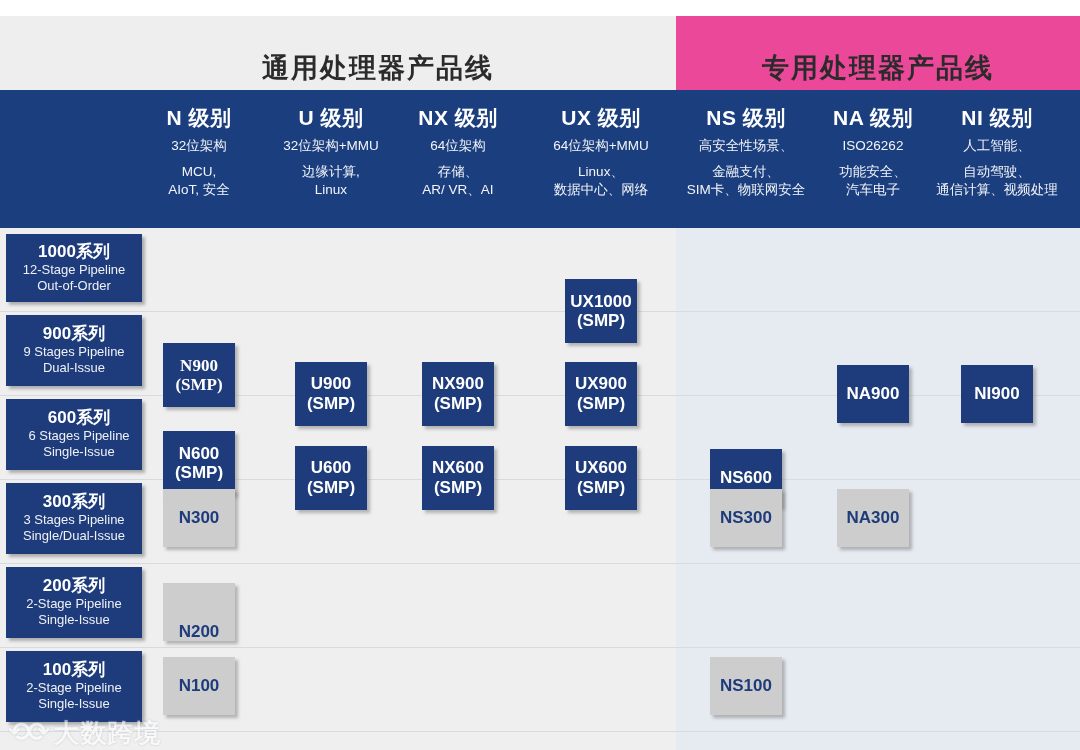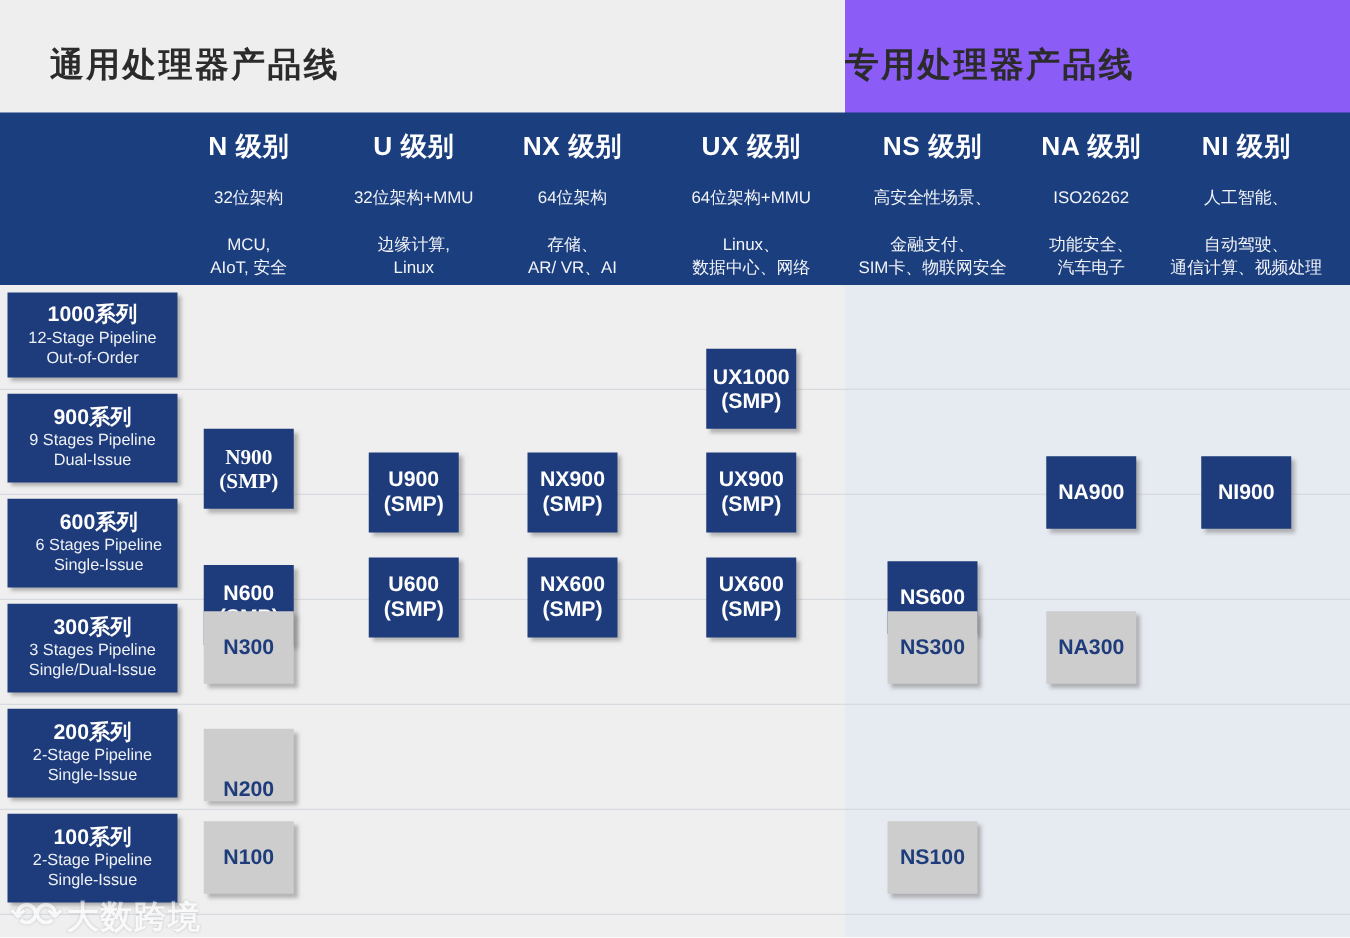--- a/index.html
+++ b/index.html
@@ -8,39 +8,39 @@
     width:1080px;height:750px;
     background:#ffffff;
     font-family:"Liberation Sans","DejaVu Sans",sans-serif;
     overflow:hidden;
     position:relative;
   }
   #board{position:relative;width:1080px;height:750px;}
 
   
   .banner{position:absolute;top:0;left:0;width:1080px;height:88px;}
-  .banner-half{position:absolute;top:0;height:104px;display:flex;align-items:center;}
+  .banner-half{position:absolute;top:16px;height:104px;display:flex;align-items:center;justify-content:center;}
   .banner-left{left:0;width:676px;background:#eeeeee;}
-  .banner-right{left:676px;width:404px;background:#8b5cf6;}
+  .banner-right{left:676px;width:404px;background:#ec4899;}
   .banner-title{
     font-size:27px;font-weight:bold;color:#2b2b2b;letter-spacing:2px;
     white-space:nowrap;
   }
   .banner-left .banner-title{transform:translateX(40px);}
   .banner-right .banner-title{transform:translateX(0px);}
 
   
   .headband{
     position:absolute;top:90px;left:0;width:1080px;height:138px;
     background:#1b3e7e;
   }
   .head-cell{
     position:absolute;top:0;height:138px;
     display:flex;flex-direction:column;align-items:center;
-    padding-top:16px;box-sizing:border-box;color:#ffffff;gap:12px;
+    padding-top:16px;box-sizing:border-box;color:#ffffff;
   }
   .head-title{font-size:21px;font-weight:bold;letter-spacing:.5px;line-height:1.1;white-space:nowrap;}
   .head-arch{font-size:13.5px;margin-top:9px;line-height:1.25;white-space:nowrap;color:#f2f4f8;}
   .head-apps{font-size:13.5px;margin-top:8px;line-height:1.35;text-align:center;color:#f2f4f8;}
   .head-apps div{white-space:nowrap;}
 
   
   .bodyzone{position:absolute;top:228px;left:0;width:1080px;height:522px;}
   .zone-left{position:absolute;top:0;left:0;width:676px;height:522px;background:#efefef;}
   .zone-right{position:absolute;top:0;left:676px;width:404px;height:522px;background:#e6eaf1;}
@@ -219,21 +219,21 @@
       <div class="chip navy" style="left: 565px; top: 317.5px; width: 72px; height: 64px;">
         <div class="l1">UX900</div>
         <div class="l2">(SMP)</div>
       </div>
       <div class="chip navy" style="left: 837px; top: 320.5px; width: 72px; height: 58px;">
         <div class="l1">NA900</div>
       </div>
       <div class="chip navy" style="left: 961px; top: 320.5px; width: 72px; height: 58px;">
         <div class="l1">NI900</div>
       </div>
-      <div class="chip navy" style="left: 163px; top: 408px; width: 72px; height: 64px;">
+      <div class="chip navy" style="left: 163px; top: 387px; width: 72px; height: 64px;">
         <div class="l1">N600</div>
         <div class="l2">(SMP)</div>
       </div>
       <div class="chip navy" style="left: 295px; top: 401.5px; width: 72px; height: 64px;">
         <div class="l1">U600</div>
         <div class="l2">(SMP)</div>
       </div>
       <div class="chip navy" style="left: 422px; top: 401.5px; width: 72px; height: 64px;">
         <div class="l1">NX600</div>
         <div class="l2">(SMP)</div>

